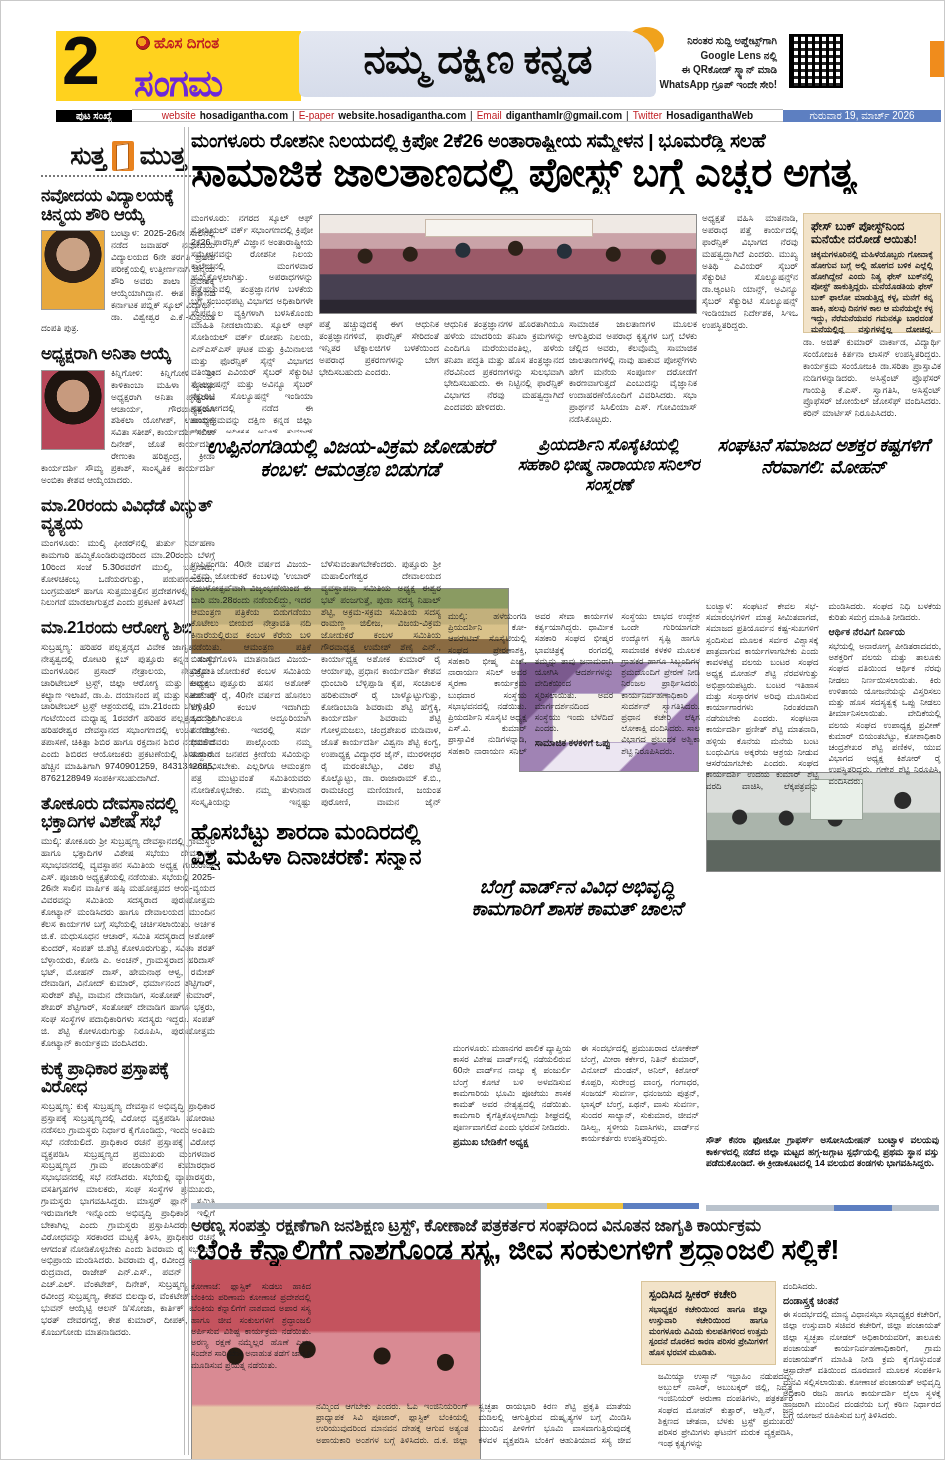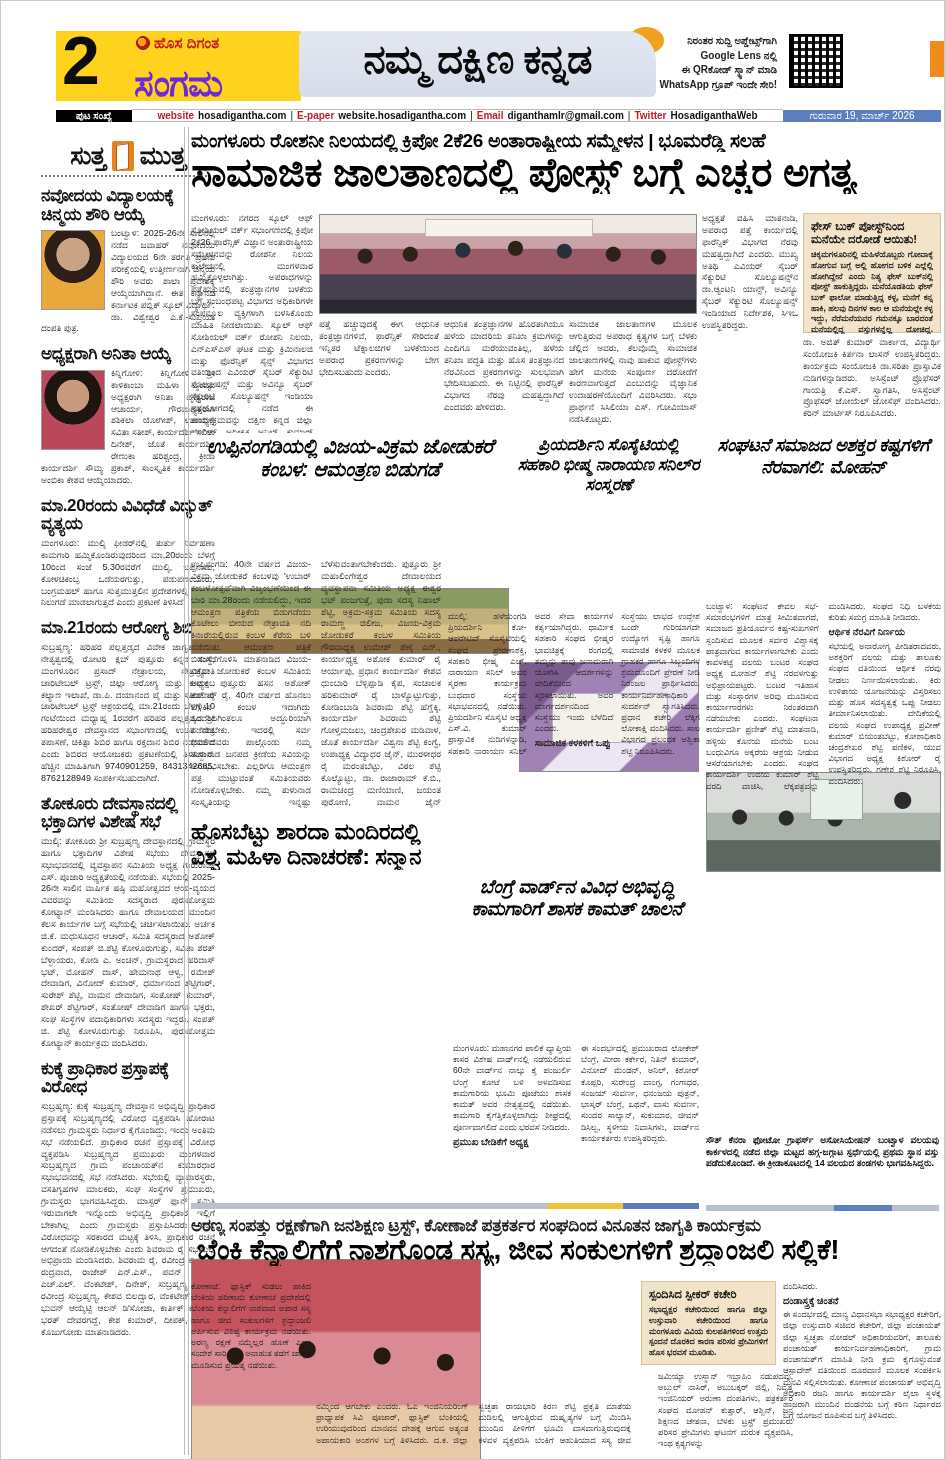--- a/index.html
+++ b/index.html
@@ -23,21 +23,21 @@
   #mh-orange{left:627px;top:26px;width:36px;height:27px;border-radius:50%;background:#f0a21c;}
   #mh-promo{left:658px;top:33px;width:118px;height:60px;font-size:10px;line-height:1.45;text-align:right;color:#222;font-weight:bold;}
   #mh-qr{left:788px;top:33px;width:54px;height:54px;border:2px solid #000;background:
      repeating-linear-gradient(0deg,rgba(0,0,0,.85) 0 3px,transparent 3px 7px),
      repeating-linear-gradient(90deg,#000 0 3px,#fff 3px 7px);}
   #mh-orect{left:929px;top:40px;width:16px;height:36px;background:#f08c1c;}
   
   #ib{left:55px;top:103px;width:885px;height:18px;display:flex;font-size:10px;align-items:flex-end;}
   #ib-page{background:#000;color:#fff;width:76px;display:flex;align-items:center;justify-content:center;font-weight:bold;}
   #ib-mid{flex:1;display:flex;align-items:center;justify-content:center;gap:4px;background:#fff;border:1px solid #bbb;border-left:none;border-right:none;white-space:nowrap;overflow:hidden;}
-  #ib-mid .lab{color:#c01d22;font-weight:bold;}
+  #ib-mid .lab{color:#c01d22;font-weight:normal;}
   #ib-mid .val{color:#111;font-weight:bold;}
   #ib-date{background:#5d7fc1;color:#fff;width:158px;display:flex;align-items:center;justify-content:center;font-weight:normal;}
   
   #sb{left:8px;top:140px;width:174px;height:1328px;overflow:hidden;margin-left:32px;}
   #sb-head{display:flex;align-items:center;justify-content:center;gap:6px;font-size:25px;font-weight:bold;letter-spacing:-0.5px;border-bottom:2px dotted #777;padding-bottom:4px;margin-bottom:6px;}
   .door{width:22px;height:30px;background:#e8821e;position:relative;border-radius:2px;}
   .door:before{content:"";position:absolute;left:4px;top:3px;width:11px;height:24px;background:#fff;transform:skewY(-8deg);border:1px solid #b55e10;}
   .sb-hl{font-size:17px;font-weight:bold;line-height:1.1;letter-spacing:-0.4px;margin:10px 0 4px;}
   .sb-photo{float:left;width:62px;height:78px;margin:2px 6px 2px 0;border:1px solid #999;}
   .ph-boy{background:radial-gradient(circle at 50% 30%,#caa285 0 26%,#2e2018 27% 45%,#e8a83c 46%),linear-gradient(180deg,#dfe3e6,#c9ced2);}

